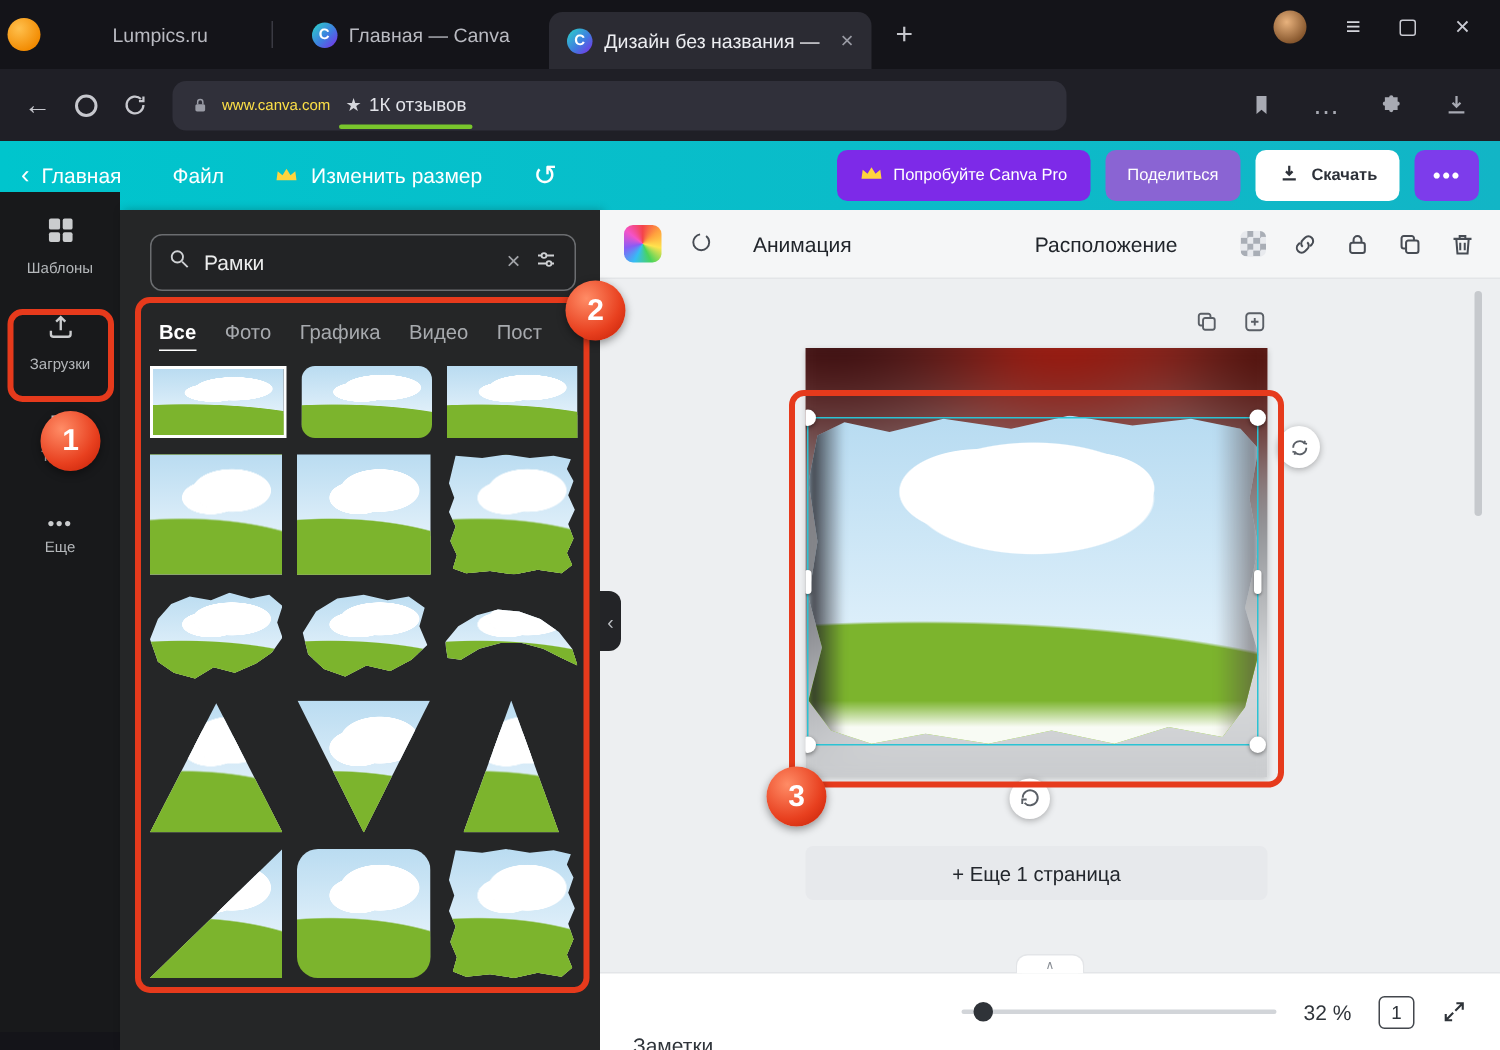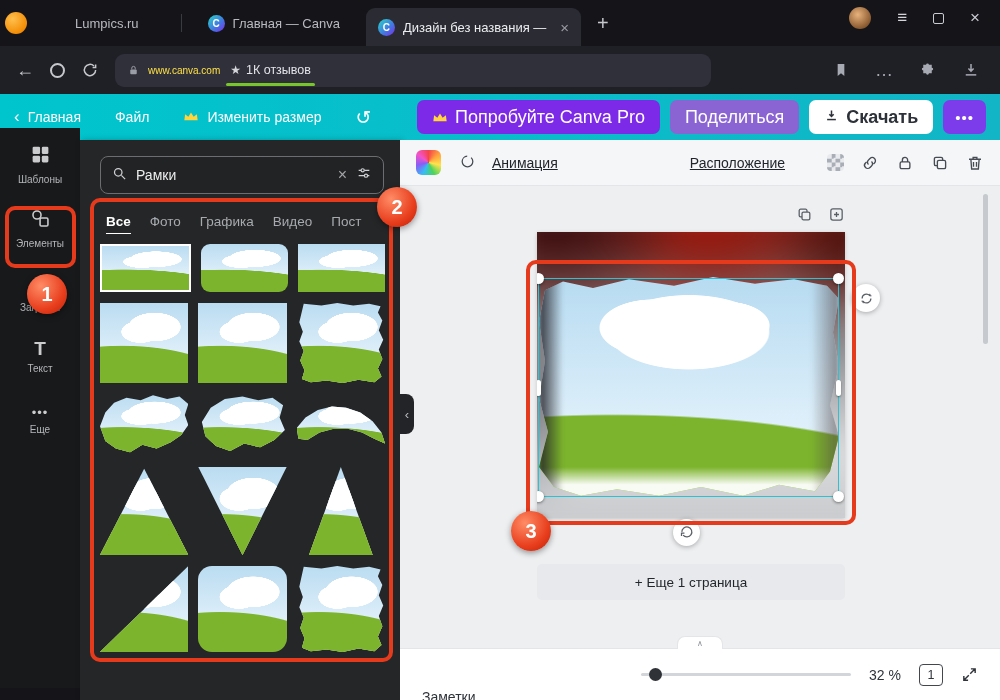--- a/index.html
+++ b/index.html
@@ -38,21 +38,21 @@
   .bar-right{display:flex;align-items:center;gap:26px;margin-left:auto;padding-right:4px;}
   .bar-right>*{color:#a8aab3;display:flex;}
 
   
   .cheader{position:absolute;top:94px;left:0;width:1000px;height:46px;background:linear-gradient(90deg,#00c5cd,#12b5c6);display:flex;align-items:center;padding:0 14px;color:#fff;}
   .ch-left{display:flex;align-items:center;gap:34px;font-size:14px;}
   .ch-item{display:flex;align-items:center;gap:8px;cursor:default;white-space:nowrap;}
   .ch-chev{font-size:17px;}
   .ch-undo{font-size:19px;}
   .ch-right{margin-left:auto;display:flex;align-items:center;gap:10px;}
-  .btn{border:none;height:34px;border-radius:7px;font-family:inherit;font-size:18px;color:#fff;display:flex;align-items:center;gap:7px;padding:15px 15px;cursor:default;white-space:nowrap;}
+  .btn{border:none;height:34px;border-radius:7px;font-family:inherit;font-size:11px;color:#fff;display:flex;align-items:center;gap:7px;padding:15px 15px;cursor:default;white-space:nowrap;}
   .btn.pro{background:#7d2ae8;}
   .btn.share{background:#8a64d3;}
   .btn.download{background:#fff;color:#2d3139;font-weight:bold;}
   .btn.more{background:#7d3ceb;font-size:15px;letter-spacing:1px;padding:0 12px;}
 
   
   .sidebar{position:absolute;top:128px;left:0;width:80px;height:560px;background:#18191b;display:flex;flex-direction:column;align-items:center;padding-top:10px;gap:12px;}
   .side-item{width:70px;height:52px;display:flex;flex-direction:column;align-items:center;justify-content:center;gap:5px;color:#caccce;}
   .side-item .side-label{font-size:10px;color:#b4b7ba;}
   .side-ticon{font-size:19px;font-weight:bold;line-height:1;}
@@ -86,21 +86,21 @@
   .cp-tri-up{clip-path:polygon(50% 2%,100% 100%,0% 100%)}
   .cp-tri-down{clip-path:polygon(0% 0%,100% 0%,50% 100%)}
   .cp-tri-slim{clip-path:polygon(50% 0%,86% 100%,14% 100%)}
   .cp-tri-right{clip-path:polygon(100% 0%,100% 100%,0% 100%)}
   .collapse-tab{position:absolute;left:400px;top:394px;width:14px;height:40px;background:#232427;border-radius:0 8px 8px 0;color:#b9bcc0;font-size:13px;display:flex;align-items:center;justify-content:center;z-index:10;}
 
   
   .canvas-area{position:absolute;top:140px;left:400px;width:600px;height:508px;background:#edeff1;}
   .ctoolbar{position:absolute;top:0;left:0;width:600px;height:46px;background:#f5f6f7;border-bottom:1px solid #e3e5e8;display:flex;align-items:center;padding:0 16px;gap:18px;color:#474c54;}
   .swatch{width:25px;height:25px;border-radius:6px;background:conic-gradient(#f4434a,#ffa23e,#ffe34d,#49d45c,#35bdf4,#8a5cf5,#f453c8,#f4434a);}
-  .anim-btn,.pos-btn{display:flex;align-items:center;gap:16px;font-size:14px;color:#21252b;white-space:nowrap;text-decoration:underline;}
+  .anim-btn,.pos-btn{display:flex;align-items:center;gap:26px;font-size:14px;color:#21252b;white-space:nowrap;}
   .pos-btn{margin-left:auto;}
   .ct-icons{display:flex;align-items:center;gap:17px;margin-left:24px;}
   .ct-icons>*{display:flex;color:#474c54;}
   .checker{width:17px;height:17px;border-radius:4px;background:conic-gradient(#a9aeb6 0 25%,#e8eaee 0 50%,#a9aeb6 0 75%,#e8eaee 0);background-size:8.5px 8.5px;}
   .page-actions{position:absolute;top:66px;left:137px;width:308px;display:flex;justify-content:flex-end;gap:15px;color:#5a5f66;}
   .page-actions>*{display:flex;}
   .page{position:absolute;top:92px;left:137px;width:308px;height:286px;background:#fff;overflow:hidden;box-shadow:0 1px 4px rgba(0,0,0,.18);}
   .page-bg{position:absolute;inset:-24px;filter:blur(13px);background:
     radial-gradient(55% 45% at 12% 2%,#30090c 0%,rgba(48,9,12,0) 65%),
     radial-gradient(45% 38% at 55% 4%,#9c150a 0%,rgba(156,21,10,0) 70%),
@@ -262,27 +262,20 @@
     <span><svg width="21" height="21" viewBox="0 0 24 24" fill="currentColor">
           <rect x="3" y="3" width="8.5" height="8.5" rx="1.5"></rect>
           <rect x="13.5" y="3" width="7.5" height="8.5" rx="1.5"></rect>
           <rect x="3" y="13.5" width="8.5" height="7.5" rx="1.5"></rect>
           <rect x="13.5" y="13.5" width="7.5" height="7.5" rx="1.5"></rect>
         </svg></span>
     <span class="side-label">Шаблоны</span>
   </div>
   <div class="side-item">
     <span><svg width="21" height="21" viewBox="0 0 24 24" fill="none" stroke="currentColor" stroke-width="1.8">
-          <circle cx="8" cy="8" r="4.6"></circle>
-          <rect x="11.5" y="11.5" width="9" height="9" rx="1.5"></rect>
-        </svg></span>
-    <span class="side-label">Элементы</span>
-  </div>
-  <div class="side-item">
-    <span><svg width="21" height="21" viewBox="0 0 24 24" fill="none" stroke="currentColor" stroke-width="1.8">
           <path d="M12 15V5.5M8.5 8.5 12 5l3.5 3.5"></path>
           <path d="M4.5 15.5v2.5a2 2 0 0 0 2 2h11a2 2 0 0 0 2-2v-2.5"></path>
         </svg></span>
     <span class="side-label">Загрузки</span>
   </div>
   <div class="side-item">
     <span class="side-ticon">T</span>
     <span class="side-label">Текст</span>
   </div>
   <div class="side-item">

